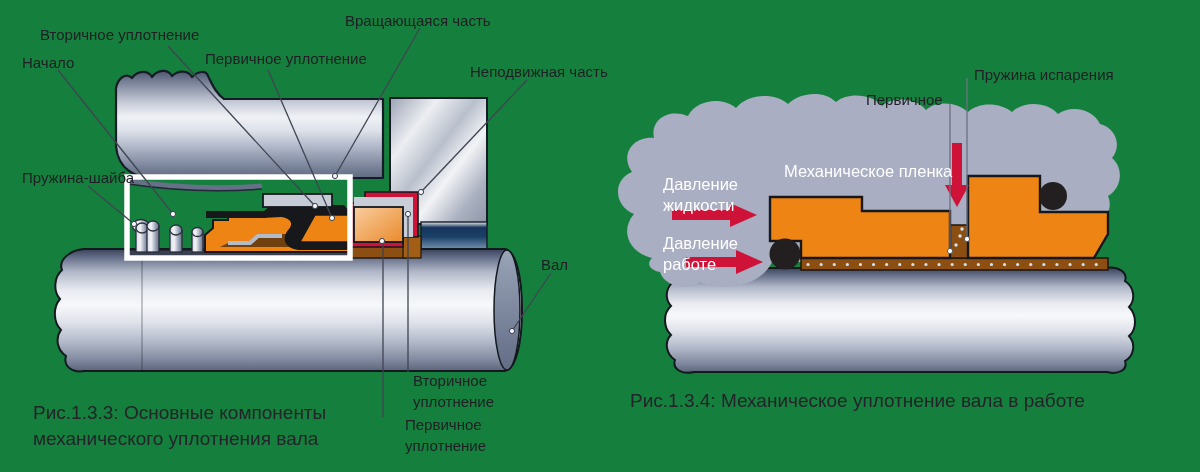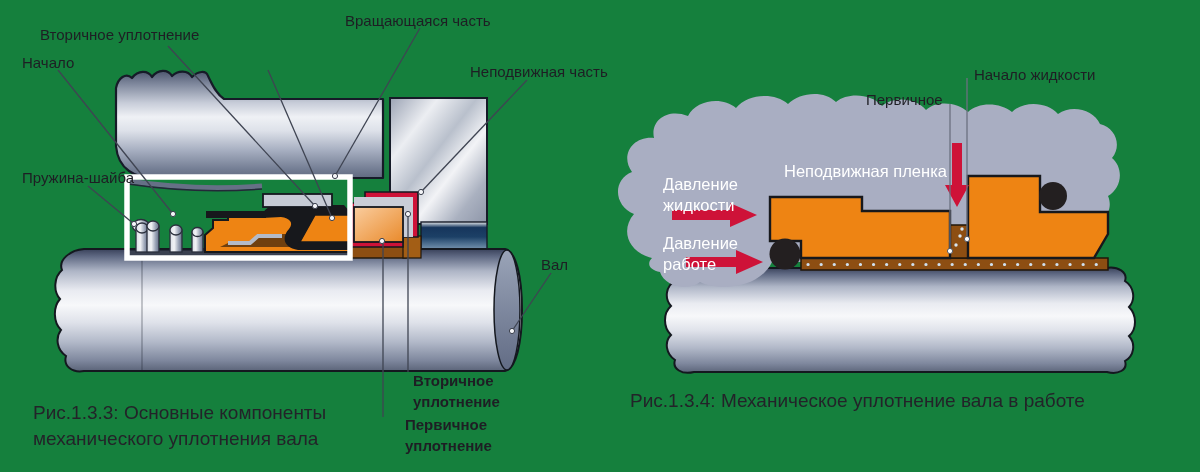--- a/index.html
+++ b/index.html
@@ -3,21 +3,21 @@
 <meta charset="utf-8">
 <style>
   html,body{margin:0;padding:0;background:#fff;}
   #stage{
     position:relative;width:1200px;height:472px;overflow:hidden;
     background:#15803d;
     font-family:"Liberation Sans",sans-serif;
   }
   #art{position:absolute;left:0;top:0;}
   .label{position:absolute;font-size:15px;line-height:17px;color:#1e1e24;white-space:nowrap;}
-  .label.two{line-height:21px;font-weight:bold;}
+  .label.two{line-height:21px;}
   .wlabel{position:absolute;font-size:16.5px;line-height:21px;color:#ffffff;white-space:nowrap;}
   .caption{position:absolute;font-size:19px;line-height:26px;color:#232329;white-space:nowrap;}
 </style>
 </head>
 <body>
 
 <div id="stage">
 
 <svg id="art" width="1200" height="472" viewBox="0 0 1200 472">
   <defs>
@@ -222,42 +222,43 @@
     <line x1="967" y1="78" x2="967" y2="239"></line>
     <g fill="#ffffff" stroke="#555a66" stroke-width="1">
       <circle cx="950" cy="251" r="2.6"></circle>
       <circle cx="967" cy="239" r="2.6"></circle>
     </g>
   </g>
 </svg>
 
   <div class="label" style="left:40px;top:26px">Вторичное уплотнение</div>
   <div class="label" style="left:22px;top:54px">Начало</div>
+  <div class="label" style="left:205px;top:50px">Первичное уплотнение</div>
   <div class="label" style="left:470px;top:63px">Неподвижная часть</div>
   <div class="label" style="left:345px;top:12px">Вращающаяся часть</div>
   <div class="label" style="left:22px;top:169px">Пружина-шайба</div>
   <div class="label" style="left:541px;top:256px">Вал</div>
 
   <div class="label two" style="left:413px;top:370px">
     <div>Вторичное</div>
     <div>уплотнение</div>
   </div>
   <div class="label two" style="left:405px;top:414px">
     <div>Первичное</div>
     <div>уплотнение</div>
   </div>
 
   <div class="caption" style="left:33px;top:400px">
     <div>Рис.1.3.3: Основные компоненты</div>
     <div>механического уплотнения вала</div>
   </div>
 
   <div class="label" style="left:866px;top:91px">Первичное</div>
-  <div class="label" style="left:974px;top:66px">Начало жидкости</div>
-  <div class="wlabel" style="left:784px;top:161px">Неподвижная пленка</div>
+  <div class="label" style="left:974px;top:66px">Пружина испарения</div>
+  <div class="wlabel" style="left:784px;top:161px">Механическое пленка</div>
 
   <div class="wlabel" style="left:663px;top:174px">
     <div>Давление</div>
     <div>жидкости</div>
   </div>
   <div class="wlabel" style="left:663px;top:233px">
     <div>Давление</div>
     <div>работе</div>
   </div>
 

